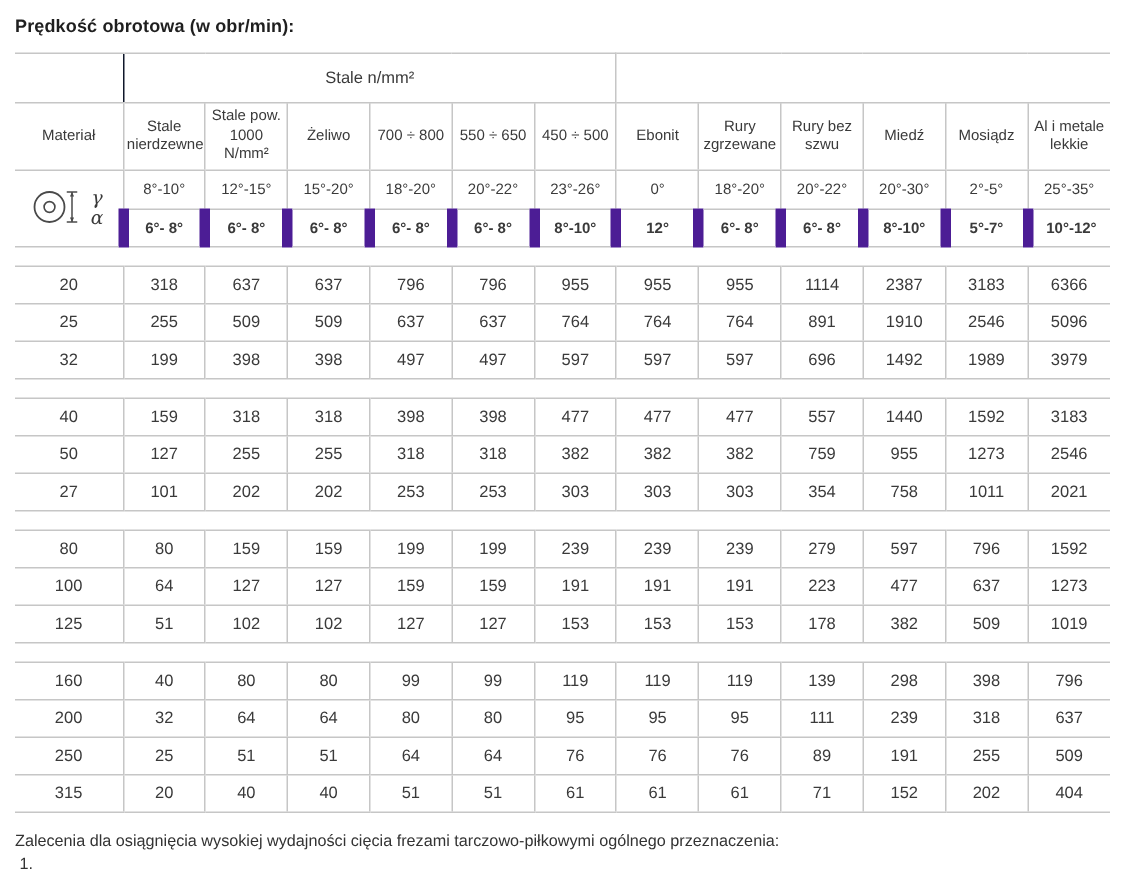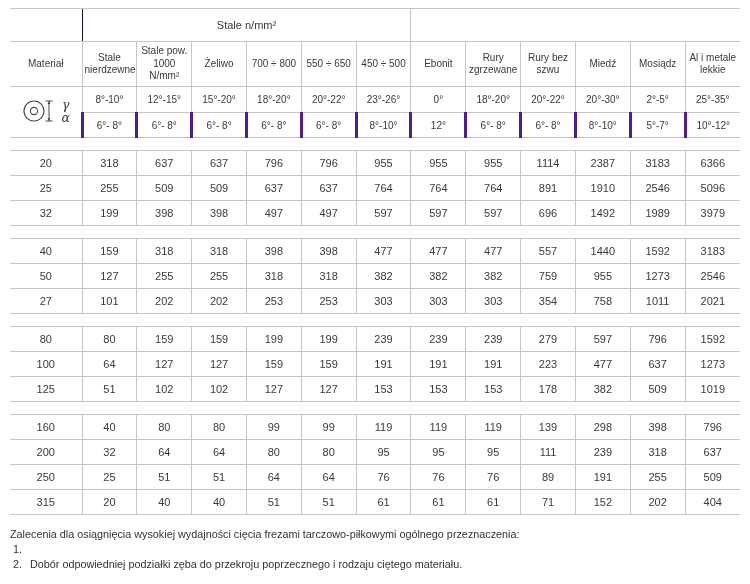--- a/index.html
+++ b/index.html
@@ -21,40 +21,41 @@
     font-size:11px;color:#3a3a3a;overflow:hidden;
   }
   
   tr.r-span td{height:30px;border-top:1px solid #c6c6c6;border-bottom:1px solid #c6c6c6;}
   td.c-spanhead{border-left:1px solid #0f172a;border-right:1px solid #c6c6c6;font-size:10.5px;}
   tr.r-head td{height:42px;border-bottom:1px solid #c6c6c6;font-size:10px;line-height:1.25;}
   tr.r-head td + td{border-left:1px solid #c6c6c6;}
   tr.r-gamma td{height:23px;font-size:10px;}
   tr.r-alpha td{height:22px;font-size:10px;}
   tr.r-gamma td.ang{border-left:1px solid #c6c6c6;border-bottom:1px solid #c6c6c6;}
-  tr.r-alpha td.ang{border-left:3px solid #4c1d95;border-bottom:1px solid #c6c6c6;}
+  tr.r-alpha td.ang{border-left:7px solid #4c1d95;border-bottom:1px solid #c6c6c6;font-weight:bold;}
   td.mat-cell{border-bottom:1px solid #c6c6c6;}
   .mat-wrap{display:flex;align-items:center;justify-content:center;gap:7px;}
   .mat-sym{display:flex;flex-direction:column;line-height:1.02;
     font-family:"DejaVu Serif",serif;font-style:italic;font-size:12.5px;color:#3a3a3a;}
   
   tr.spacer td{height:12px;border:none;padding:0;}
   tr.data td{height:22px;border-top:1px solid #c6c6c6;border-bottom:1px solid #c6c6c6;}
   tr.data td + td{border-left:1px solid #c6c6c6;}
   
   .footer{margin-top:12px;font-size:10.8px;color:#333;line-height:1.34;}
   .footer-intro{margin:0 0 1px 0;}
   ol.footer-list{margin:0;padding:0 0 0 3px;list-style:none;}
   ol.footer-list li{display:flex;}
   ol.footer-list .num{flex:none;width:17px;}
 </style>
 </head>
 <body>
 
 <div class="page">
+  <div class="title">Prędkość obrotowa (w obr/min):</div>
 
   <table class="speed-table">
     <colgroup id="cols">
         <col style="width: 72px;">
         <col style="width: 54.8px;">
         <col style="width: 54.8px;">
         <col style="width: 54.8px;">
         <col style="width: 54.8px;">
         <col style="width: 54.8px;">
         <col style="width: 54.8px;">

